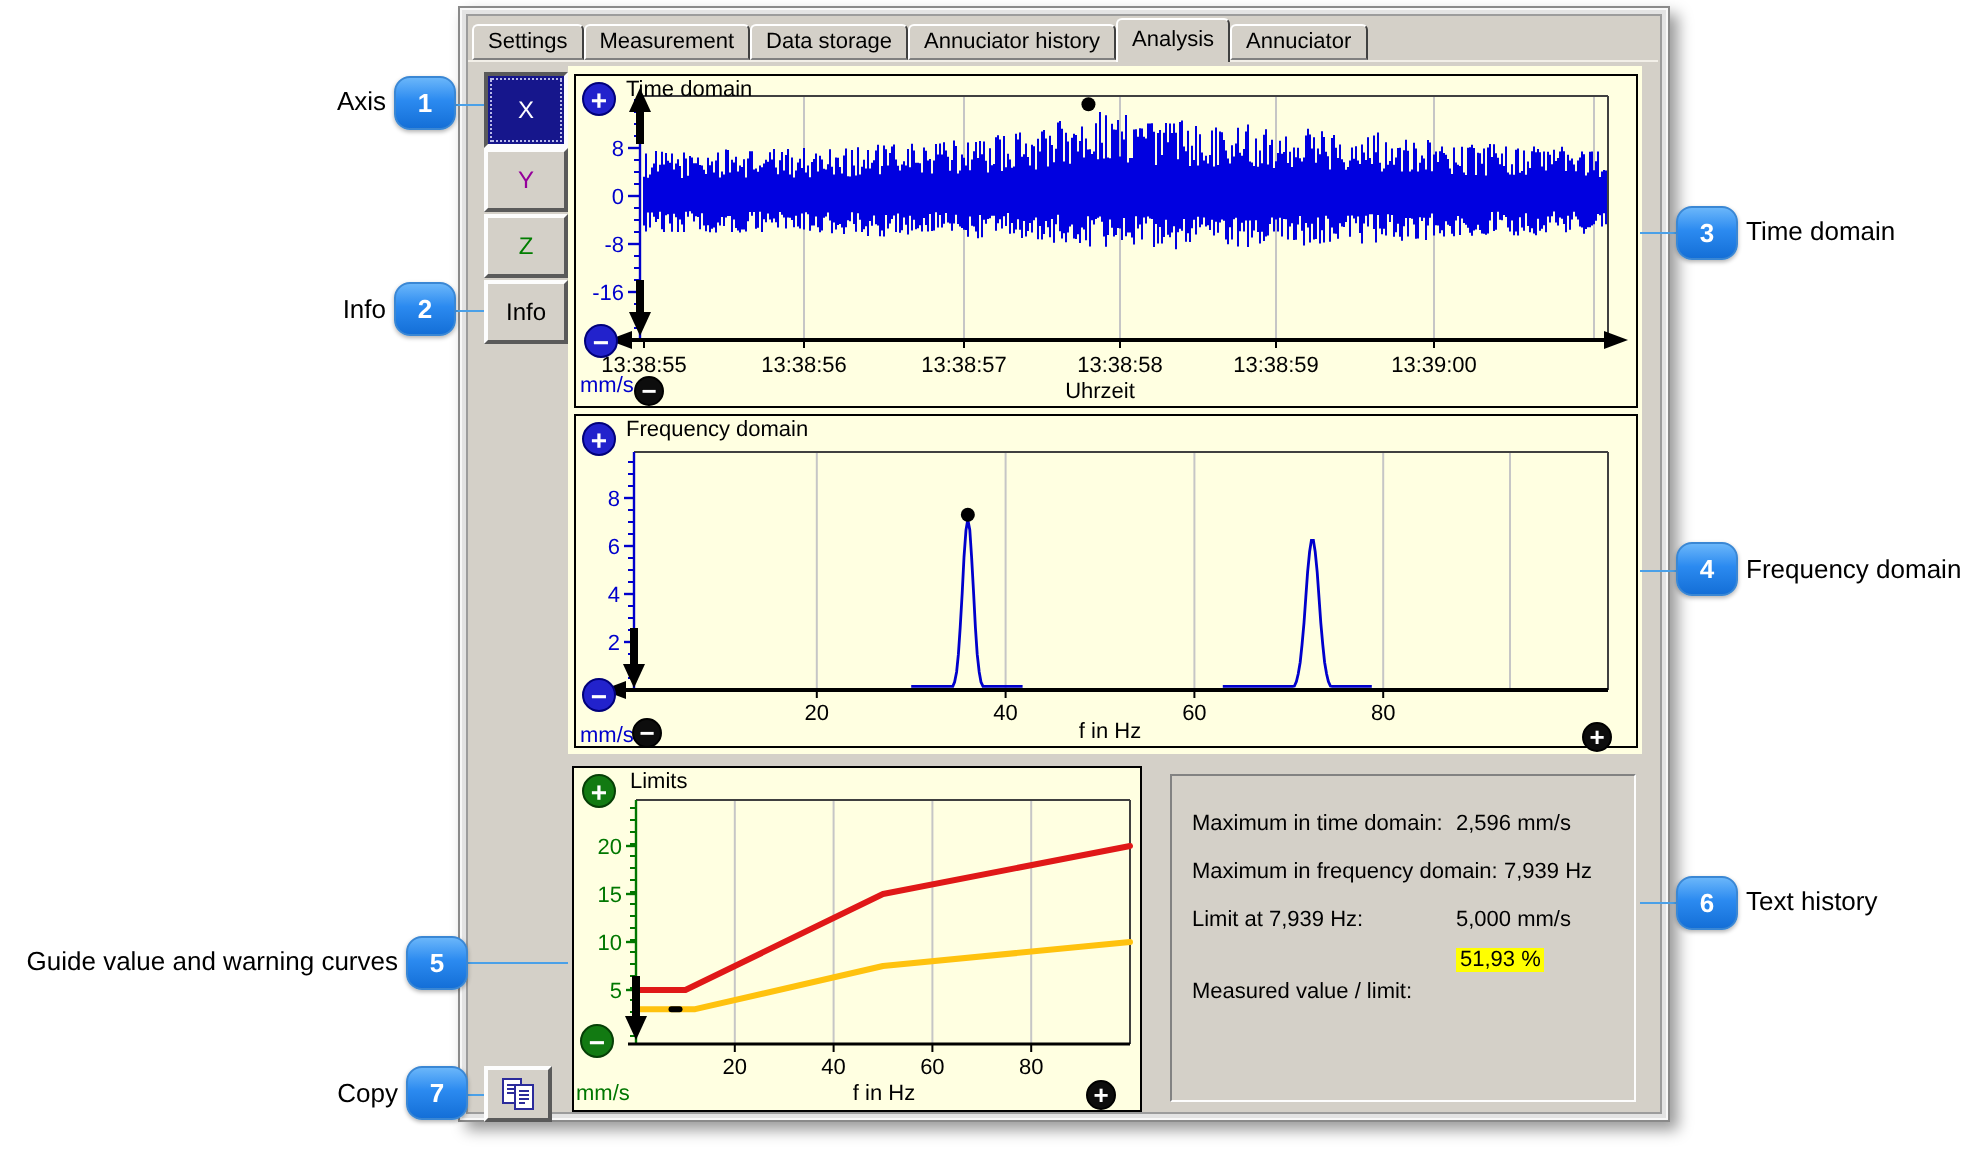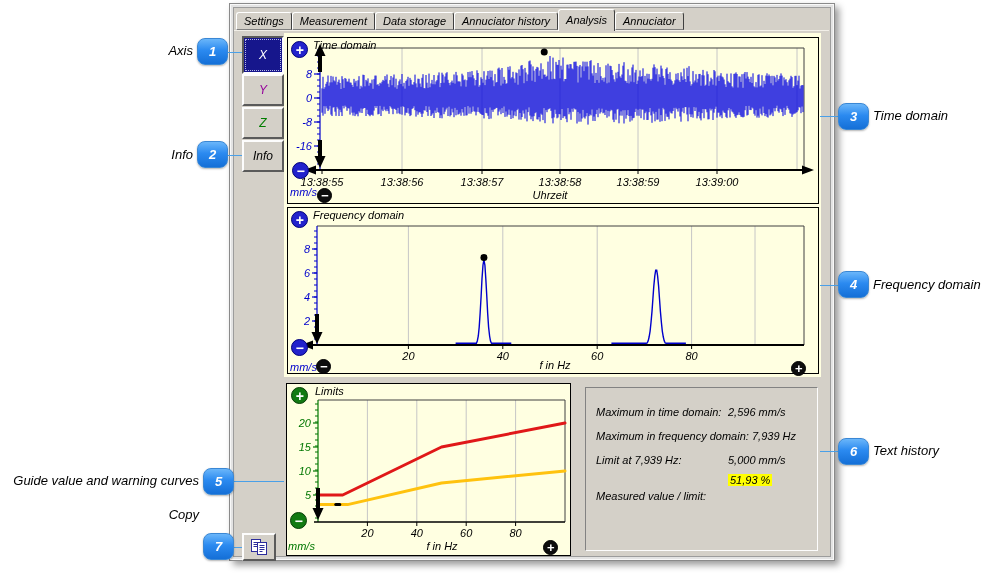--- a/index.html
+++ b/index.html
@@ -1,16 +1,16 @@
 <!DOCTYPE html>
 <html><head>
 <meta charset="utf-8">
 <style>
   html,body{margin:0;padding:0;background:#fff;font-family:"Liberation Sans",sans-serif;}
-  #stage{position:relative;width:993px;height:575px;background:#ffffff;overflow:hidden;font-style:italic;}
+  #stage{position:relative;width:993px;height:575px;background:#ffffff;overflow:hidden;}
 
   .frame{position:absolute;left:229px;top:3px;width:604px;height:556px;background:#d4d0c8;
          border:1px solid #8a8a8a;
          box-shadow:inset 0 0 0 1px #f8f8f8, inset 0 0 0 3px #e3e3e3, inset 0 0 0 4px #9c9c9c,
                     4px 4px 7px rgba(0,0,0,.40);}
 
   .tabline{position:absolute;left:234px;top:30px;width:595px;height:1px;background:#f2efe8;z-index:2;}
   .tabbar{position:absolute;left:236px;top:9px;height:21px;display:flex;align-items:flex-end;z-index:3;}
   .tab{box-sizing:border-box;height:18px;padding:2px 7px 2px;font-size:11px;color:#000;background:#d4d0c8;
        border:1px solid;border-color:#ffffff #404040 #808080 #ffffff;border-radius:3px 3px 0 0;white-space:nowrap;}
@@ -303,15 +303,15 @@
       <div class="badge" style="left: 838px; top: 271px;">4</div>
       <div class="callout-label" style="left: 873px; top: 276px;">Frequency domain</div>
       <div class="callout-line" style="left: 233px; top: 481px; width: 51px;"></div>
       <div class="badge" style="left: 203px; top: 468px;">5</div>
       <div class="callout-label" style="right: 794px; text-align: center; top: 472px;">Guide value and warning curves</div>
       <div class="callout-line" style="left: 820px; top: 451px; width: 18px;"></div>
       <div class="badge" style="left: 838px; top: 438px;">6</div>
       <div class="callout-label" style="left: 873px; top: 442px;">Text history</div>
       <div class="callout-line" style="left: 233px; top: 547px; width: 9px;"></div>
       <div class="badge" style="left: 203px; top: 533px;">7</div>
-      <div class="callout-label" style="right: 794px; text-align: right; top: 506px;">Copy</div>
+      <div class="callout-label" style="right: 794px; text-align: right; top: 538px;">Copy</div>
     </div>
 </div>
 
 </body></html>

